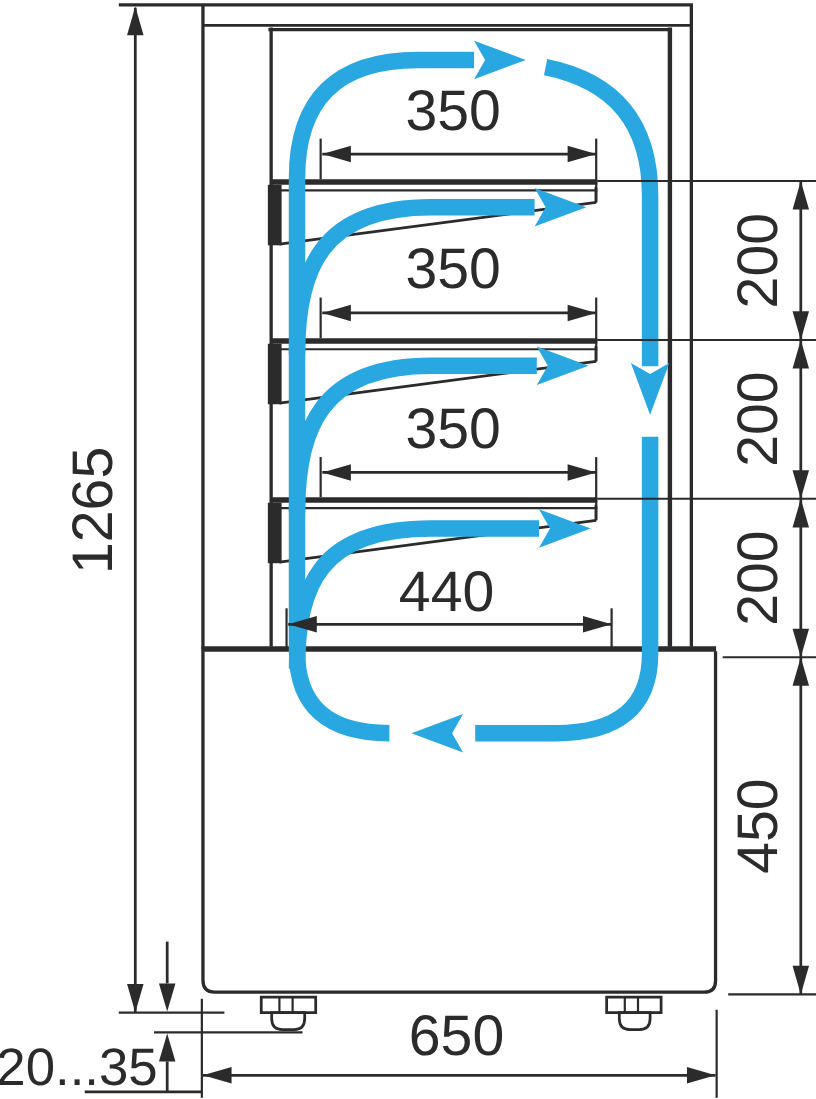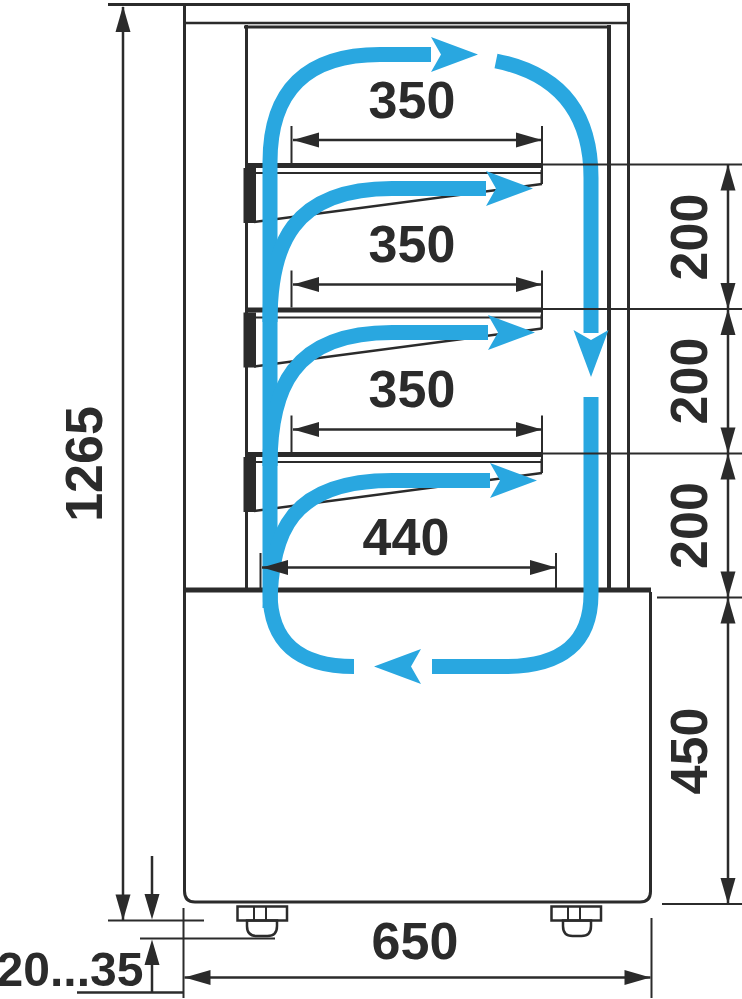--- a/index.html
+++ b/index.html
@@ -1,16 +1,16 @@
 <!DOCTYPE html>
 <html style="--line: #2b2b2b; --airflow: #29a7e0; --background: #ffffff;"><head>
 <meta charset="utf-8">
 <style>
   html,body{margin:0;padding:0;background:var(--background,#fff);}
-  .stage{position:relative;width:742px;height:999px;background:var(--background,#fff);overflow:hidden;font-weight:bold;}
+  .stage{position:relative;width:742px;height:999px;background:var(--background,#fff);overflow:hidden;}
   svg{position:absolute;left:0;top:0;}
   .k{stroke:var(--line,#2b2b2b);fill:none;}
   .kf{fill:var(--line,#2b2b2b);stroke:none;}
   .a{stroke:var(--airflow,#29a7e0);fill:none;stroke-width:15;stroke-linejoin:round;}
   .af{fill:var(--airflow,#29a7e0);stroke:none;}
   text{fill:var(--line,#2b2b2b);font-family:"Liberation Sans",sans-serif;font-size:52px;}
   text[data-name="dim-foot-range-label"]{font-size:48px;}
 </style>
 </head>
 <body>

